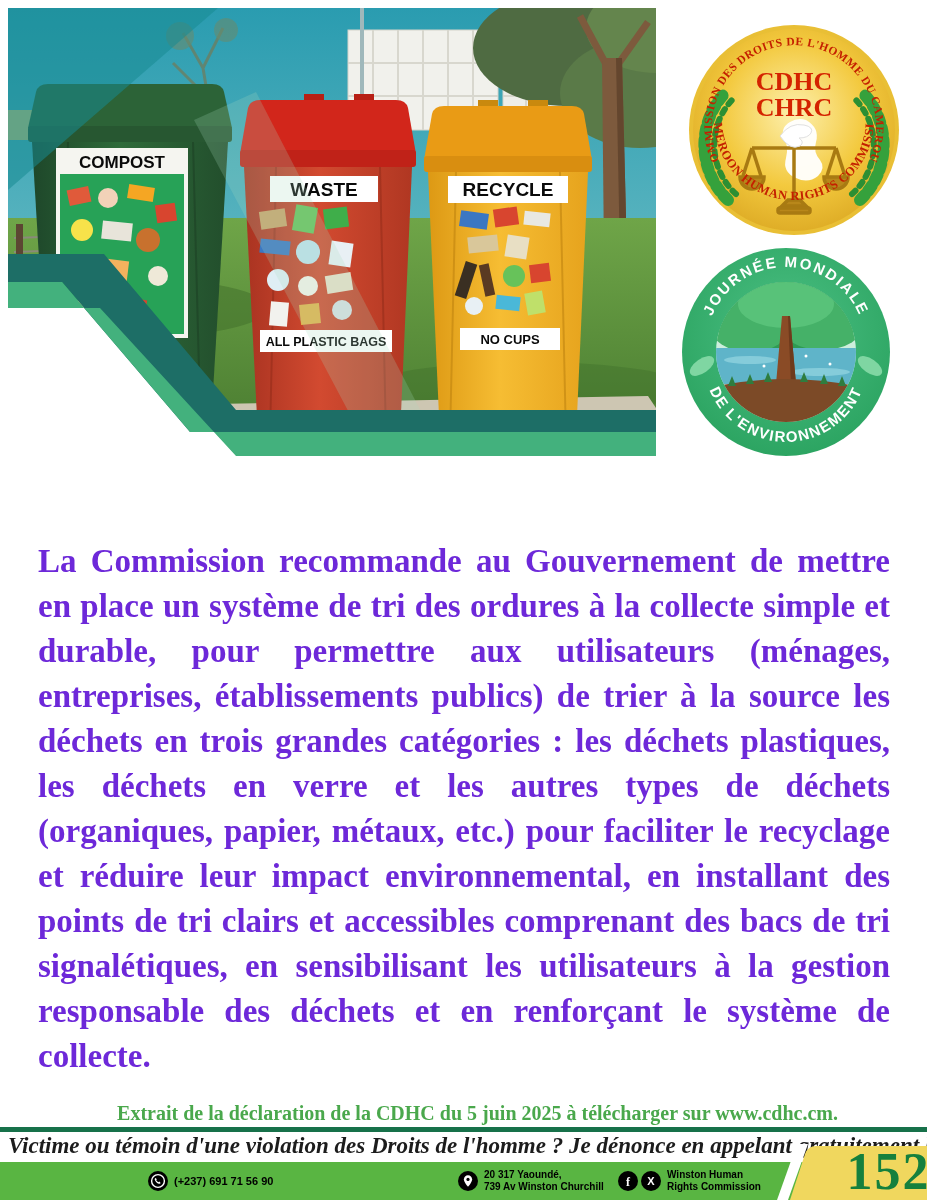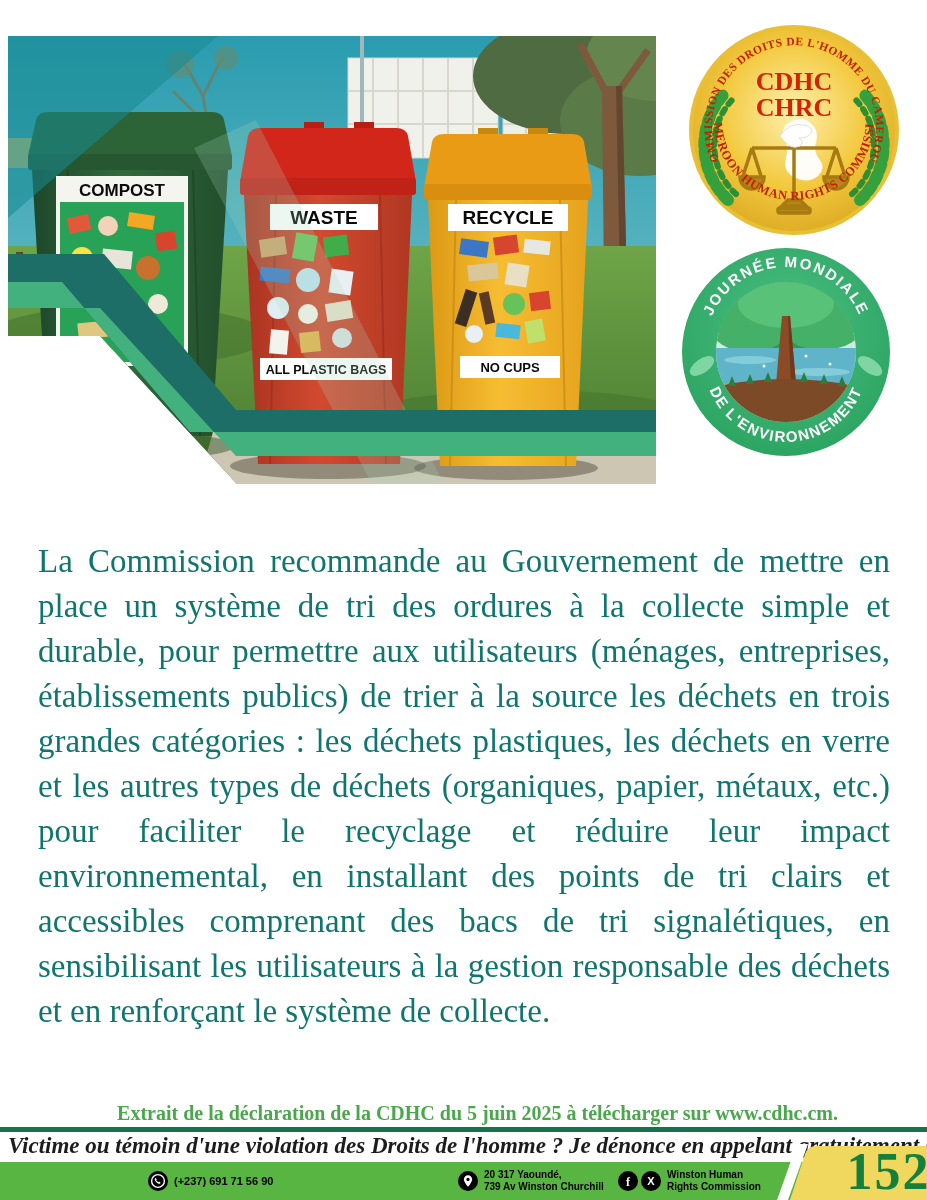--- a/index.html
+++ b/index.html
@@ -1,28 +1,28 @@
 <!DOCTYPE html>
 <html><head>
 <meta charset="utf-8">
 <style>
   html,body{margin:0;padding:0;background:#ffffff;}
   .canvas{position:relative;width:927px;height:1200px;background:#fff;overflow:hidden;
           font-family:"Liberation Sans",sans-serif;}
   
   .photo-wrap{position:absolute;left:8px;top:8px;width:648px;height:448px;
-    clip-path:polygon(0 0,648px 0,648px 448px,229px 448px,92px 300px,0 300px);margin-top:28px;}
+    clip-path:polygon(0 0,648px 0,648px 448px,229px 448px,92px 300px,0 300px);}
   .bands{position:absolute;left:8px;top:8px;width:648px;height:448px;pointer-events:none;}
   
   .cdhc-logo{position:absolute;left:688px;top:24px;width:212px;height:212px;}
   .env-logo{position:absolute;left:680px;top:248px;width:212px;height:212px;}
   
   .recommendation{position:absolute;left:38px;top:506px;width:852px;height:592px;overflow:hidden;
-    font-family:"Liberation Serif",serif;font-weight:normal;font-size:33px;line-height:45px;
-    color:#0f766e;text-align:justify;}
+    font-family:"Liberation Serif",serif;font-weight:bold;font-size:33px;line-height:45px;
+    color:#6d28d9;text-align:justify;}
   .source-line{position:absolute;left:0;top:1102px;width:927px;padding-left:28px;box-sizing:border-box;
     text-align:center;font-family:"Liberation Serif",serif;font-weight:bold;font-size:20px;color:#4aa84c;}
   .separator{position:absolute;left:0;top:1127px;width:927px;height:5px;background:#17714a;}
   .hotline-prompt{position:absolute;left:8px;top:1133px;width:790px;white-space:nowrap;overflow:visible;
     font-family:"Liberation Serif",serif;font-style:italic;font-weight:bold;font-size:23px;color:#1c1c1c;}
   
   .footer-bar{position:absolute;left:0;top:1162px;width:927px;height:38px;background:#59b542;}
   .fitem{position:absolute;top:0;height:38px;display:flex;align-items:center;gap:6px;color:#000;}
   .fitem .txt{font-weight:bold;font-size:11px;color:#000;}
   .fitem .txt2{font-weight:bold;font-size:10px;line-height:12px;color:#000;}

